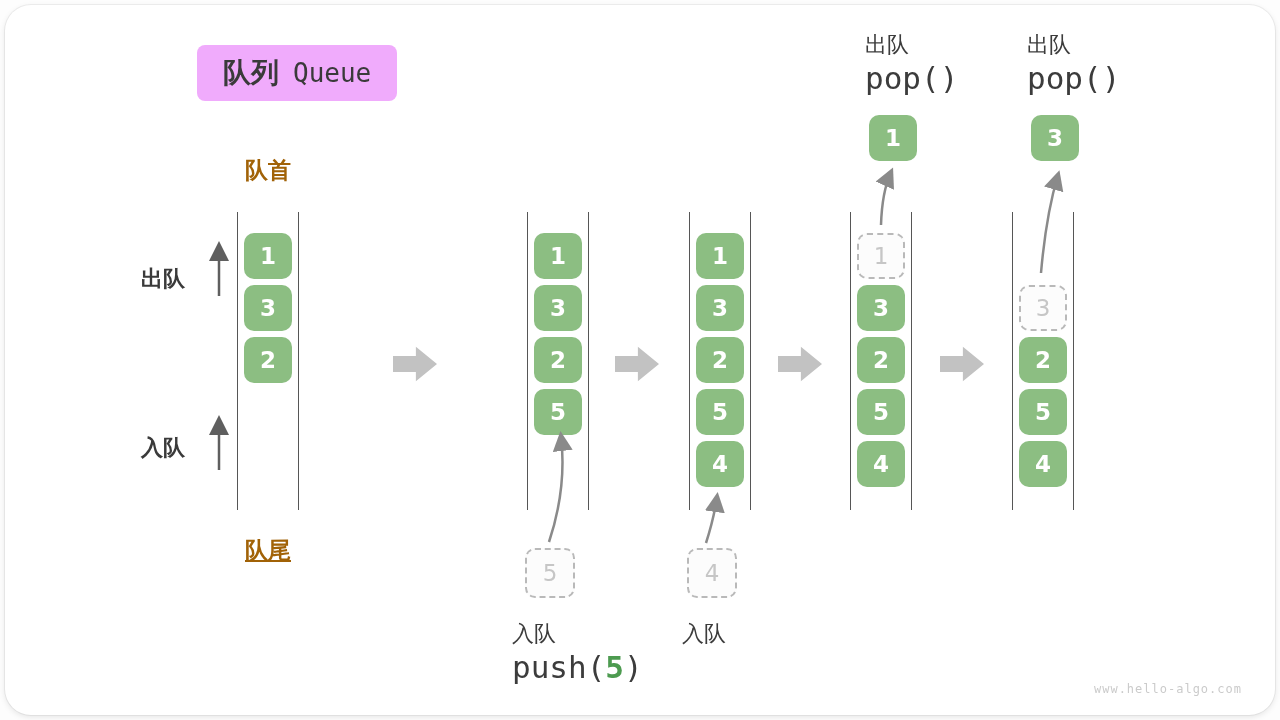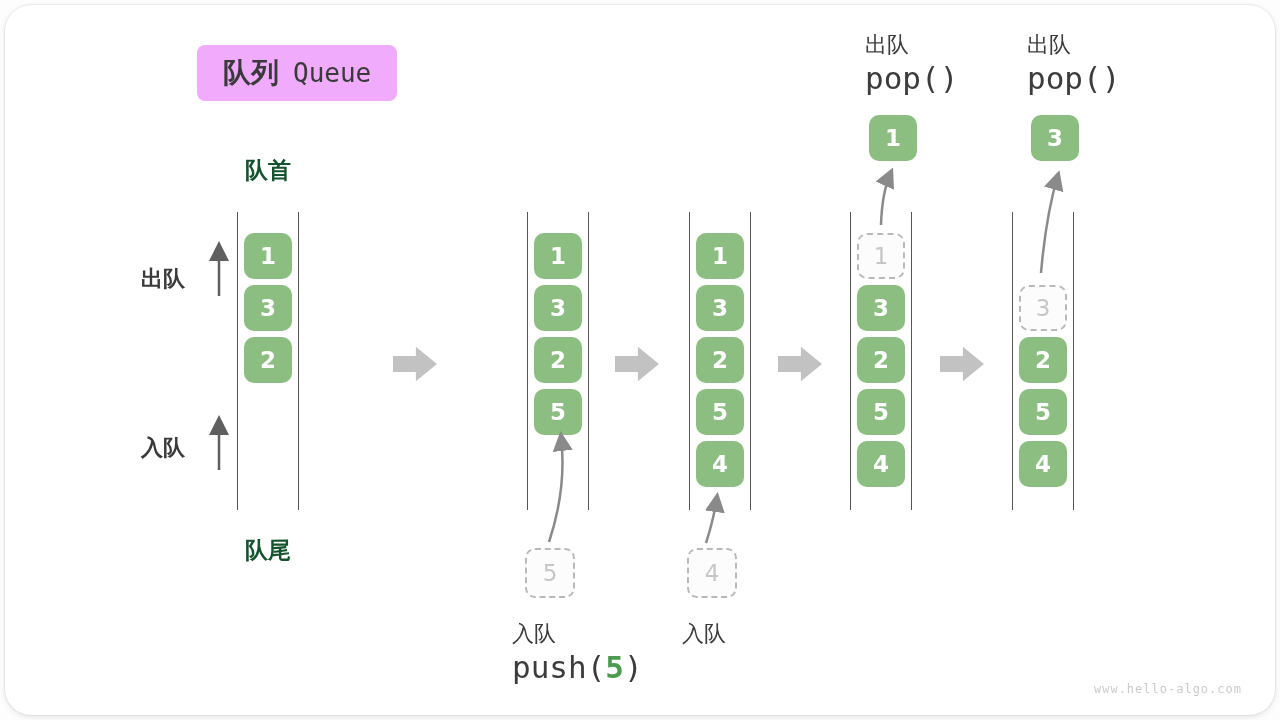--- a/index.html
+++ b/index.html
@@ -6,21 +6,21 @@
   html,body { width:1280px; height:720px; background:#fdfdfd; font-family:"Liberation Sans",sans-serif; }
   .scene { position:relative; width:1280px; height:720px; overflow:hidden; }
   .card { position:absolute; left:5px; top:5px; width:1270px; height:710px; background:#ffffff;
           border-radius:26px; box-shadow:0 2px 6px rgba(0,0,0,.10), 0 0 0 1px #f0f0f0; }
 
   .title-badge { position:absolute; left:170px; top:45px; height:56px; background:#f0abfc;
                  border-radius:8px; display:flex; align-items:center; padding:0 26px; gap:14px;margin-left:27px; }
   .title-cn { font-size:28px; font-weight:700; color:#3a3a3a; }
   .title-en { font-size:26px; font-family:"DejaVu Sans Mono",monospace; color:#3a3a3a; }
 
-  .cap-label { position:absolute; width:62px; text-align:center; font-size:23px; font-weight:700; color:#14532d; }
+  .cap-label { position:absolute; width:62px; text-align:center; font-size:23px; font-weight:700; color:#a16207; }
   .side-label { position:absolute; font-size:22px; font-weight:700; color:#3a3a3a; }
 
   .channel { position:absolute; top:212px; height:298px; width:62px;
              border-left:1.5px solid #565656; border-right:1.5px solid #565656; }
   .qbox { position:absolute; left:50%; transform:translateX(-50%); width:48px; height:46px; border-radius:10px;
           background:var(--box-green,#8cbe82); color:#ffffff; font-size:23px; font-weight:700;
           display:flex; align-items:center; justify-content:center; font-family:"DejaVu Sans",sans-serif; }
   .s0{top:21px}.s1{top:73px}.s2{top:125px}.s3{top:177px}.s4{top:229px}
   .ghost { background:#fcfcfc; border:2px dashed #b9b9b9; color:#c6c6c6; font-weight:500; }
   .popped { position:absolute; top:115px; width:48px; height:46px; border-radius:10px;
@@ -48,21 +48,21 @@
 
 <div class="scene">
   <div class="card"></div>
 
   <div class="title-badge">
     <span class="title-cn">队列</span>
     <span class="title-en">Queue</span>
   </div>
 
   <div class="cap-label" style="left:237px; top:155px;">队首</div>
-  <div class="cap-label" style="left:237px; top:535px;">队尾</div>
+  <div class="cap-label" style="left:237px; top:535px;text-decoration:underline;">队尾</div>
 
   <div class="side-label" style="left:141px; top:264px;">出队</div>
   <div class="side-label" style="left:141px; top:433px;">入队</div>
 
   <div class="channel" style="left:237px;">
     <div class="qbox s0">1</div>
     <div class="qbox s1">3</div>
     <div class="qbox s2">2</div>
   </div>
 

